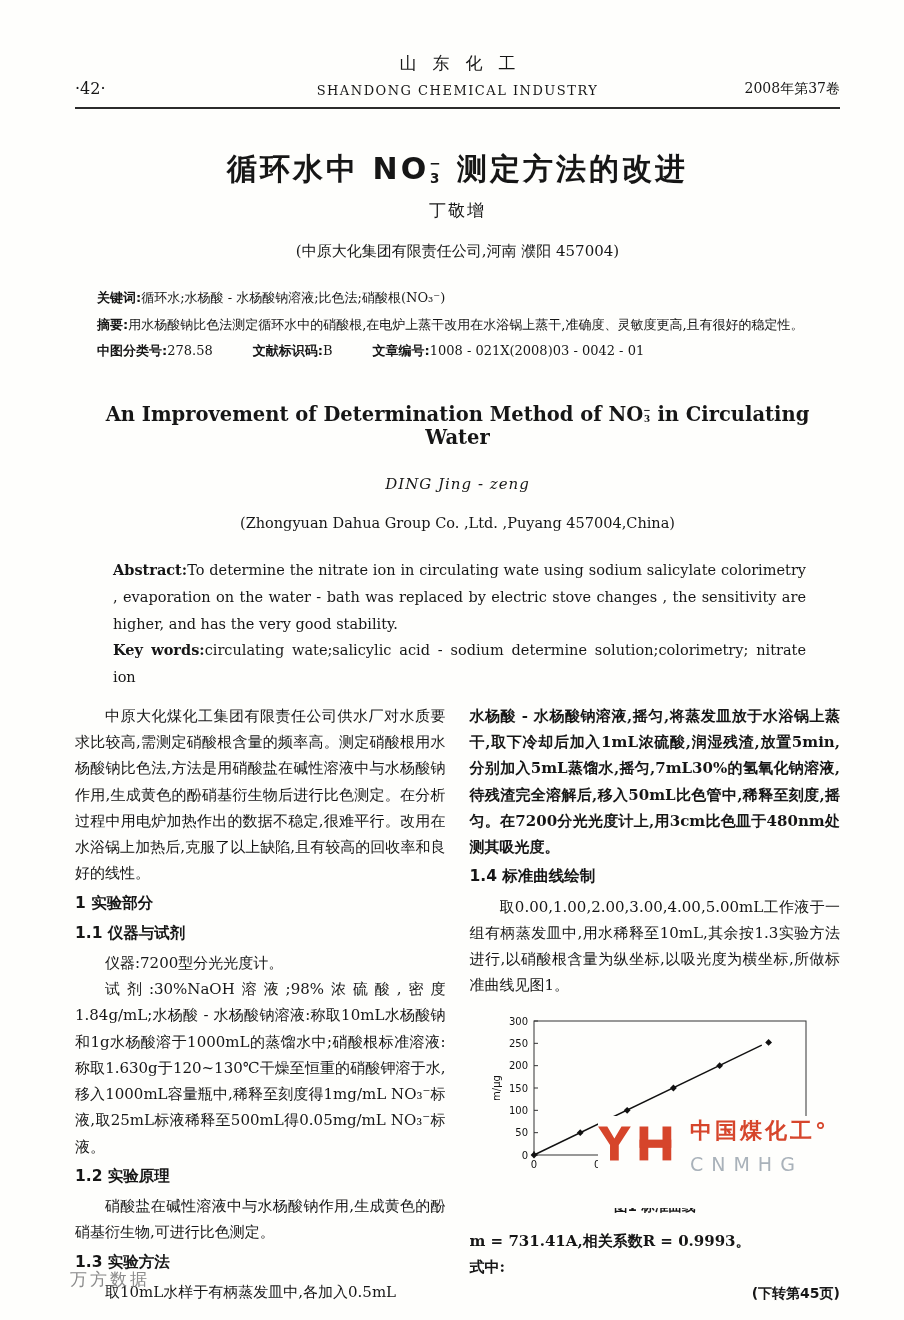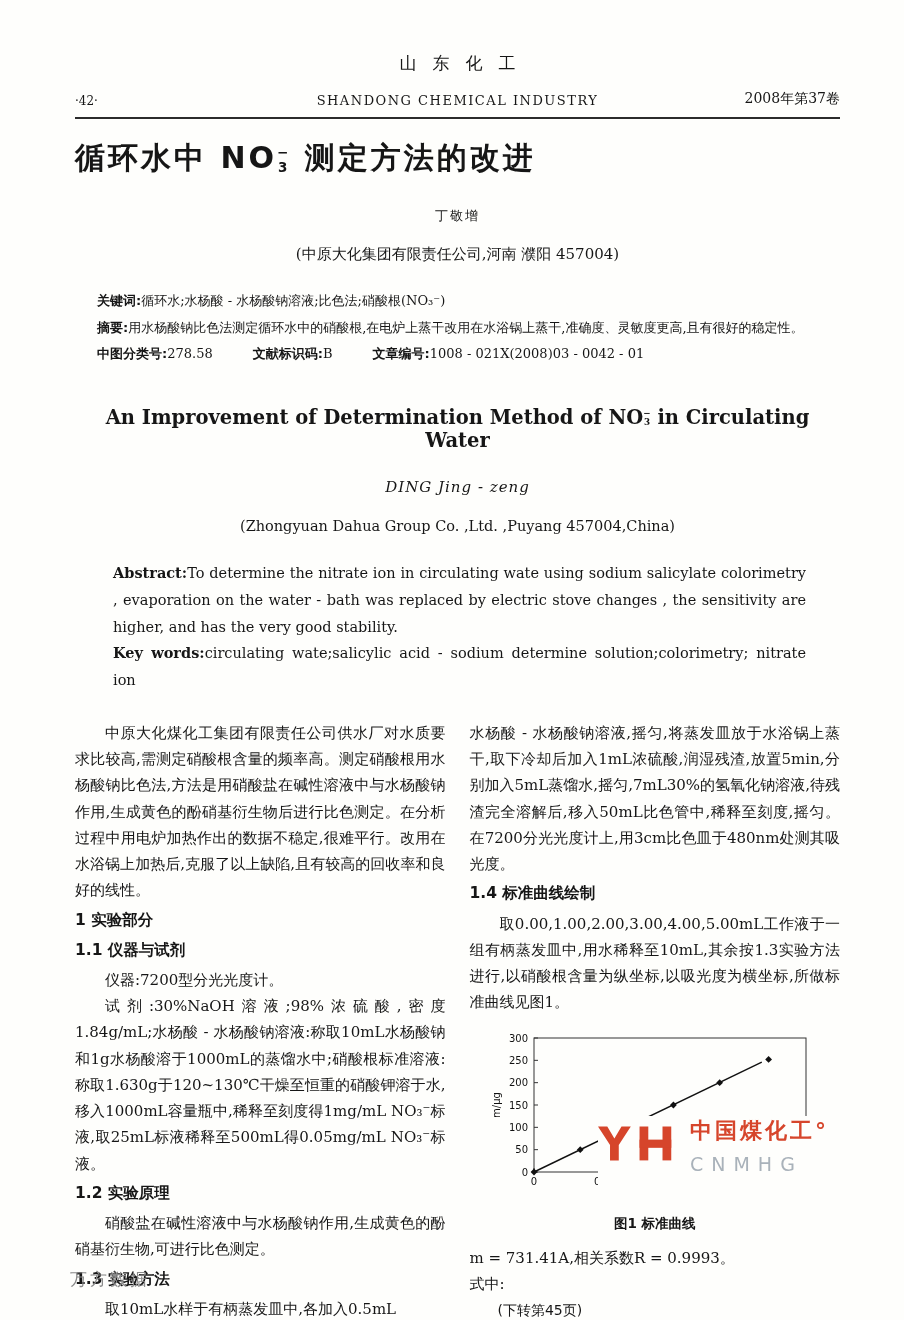--- a/index.html
+++ b/index.html
@@ -4,58 +4,58 @@
 <style>
   html,body{margin:0;padding:0;background:#ffffff;}
   .page{
     position:relative;width:904px;height:1320px;box-sizing:border-box;
     padding:52px 64px 0 75px;overflow:hidden;background:#fefefc;
     font-family:"DejaVu Serif","Liberation Serif",serif;color:#161616;
   }
   
   .hdr{display:grid;grid-template-columns:1fr auto 1fr;align-items:end;
        padding-bottom:9px;border-bottom:2px solid #2b2b2b;}
-  .pageno{justify-self:start;font-size:12px;}
+  .pageno{justify-self:start;font-size:16px;}
   .journal{text-align:center;}
   .jcn{font-size:17px;letter-spacing:16px;padding-left:16px;}
-  .jen{font-size:13px;letter-spacing:1.5px;margin-top:18px;}
+  .jen{font-size:13px;letter-spacing:1.5px;margin-top:8px;}
   .issue{justify-self:end;font-size:14px;}
   
-  .title{text-align:left;font-family:"DejaVu Sans","Liberation Sans",sans-serif;
-         font-weight:700;font-size:30px;letter-spacing:3px;margin:19px 0 0;}
+  .title{text-align:center;font-family:"DejaVu Sans","Liberation Sans",sans-serif;
+         font-weight:700;font-size:30px;letter-spacing:3px;margin:40px 0 0;}
   .stack{display:inline-flex;flex-direction:column;align-items:center;justify-content:center;
          vertical-align:middle;font-size:45%;line-height:1.05;}
-  .author{text-align:center;font-size:13px;margin-top:28px;letter-spacing:2px;}
+  .author{text-align:center;font-size:17px;margin-top:9px;letter-spacing:2px;}
   .affil{text-align:center;font-size:15px;margin-top:20px;}
   
   .meta{margin:24px 6px 0 22px;font-size:13px;line-height:2.05;}
   .meta p{margin:0;}
   .lbl{font-family:"DejaVu Sans","Liberation Sans",sans-serif;font-weight:700;}
   .meta-row{display:flex;gap:40px;}
   
   .en-title{text-align:center;font-size:19.5px;font-weight:700;margin-top:38px;}
   .en-author{text-align:center;font-style:italic;font-size:15px;margin-top:26px;letter-spacing:1px;}
   .en-affil{text-align:center;font-size:14.5px;margin-top:22px;}
   .en-abs{margin:26px 34px 0 38px;font-size:14.5px;line-height:1.85;text-align:justify;}
   .en-abs p{margin:0;}
   
-  .columns{display:flex;gap:24px;margin-top:26px;font-size:15px;line-height:1.75;
+  .columns{display:flex;gap:24px;margin-top:12px;font-size:15px;line-height:1.75;
            text-align:justify;min-height:598px;}
   .col{flex:1;min-width:0;}
   .col p{margin:0;text-indent:2em;}
-  .col p.noindent{text-indent:0;}
+  .col p.noindent{text-indent:0;font-weight:bold;}
   .col h3{font-size:15.5px;margin:3px 0;font-family:"DejaVu Sans","Liberation Sans",sans-serif;
           font-weight:700;text-indent:0;}
   
   .figure{margin:12px 0 2px;}
   .figure svg{display:block;margin:0 auto;}
   .fig-caption{text-align:center;font-family:"DejaVu Sans","Liberation Sans",sans-serif;
                font-weight:700;font-size:13.5px;margin:4px 0 10px;}
-  .continued{font-family:"DejaVu Sans","Liberation Sans",sans-serif;
-             font-weight:400;font-size:14px;margin-top:30px;text-indent:0;}
+  .continued{text-align:right;font-family:"DejaVu Sans","Liberation Sans",sans-serif;
+             font-weight:700;font-size:14px;margin-top:30px;text-indent:0;}
   
   .watermark{position:absolute;left:598px;top:1116px;width:280px;height:92px;background:#fefefc;
              display:flex;align-items:flex-start;gap:10px;}
   .wm-logo svg{display:block;}
   .wm-text{display:flex;flex-direction:column;}
   .wm-cn{font-family:"DejaVu Sans","Liberation Sans",sans-serif;font-weight:700;
          font-size:22px;letter-spacing:3px;}
   .wm-en{font-family:"DejaVu Sans","Liberation Sans",sans-serif;font-size:19px;
          letter-spacing:8px;margin-top:7px;}
   .provider{position:absolute;left:70px;top:1268px;color:#8a8a8a;font-size:17px;

